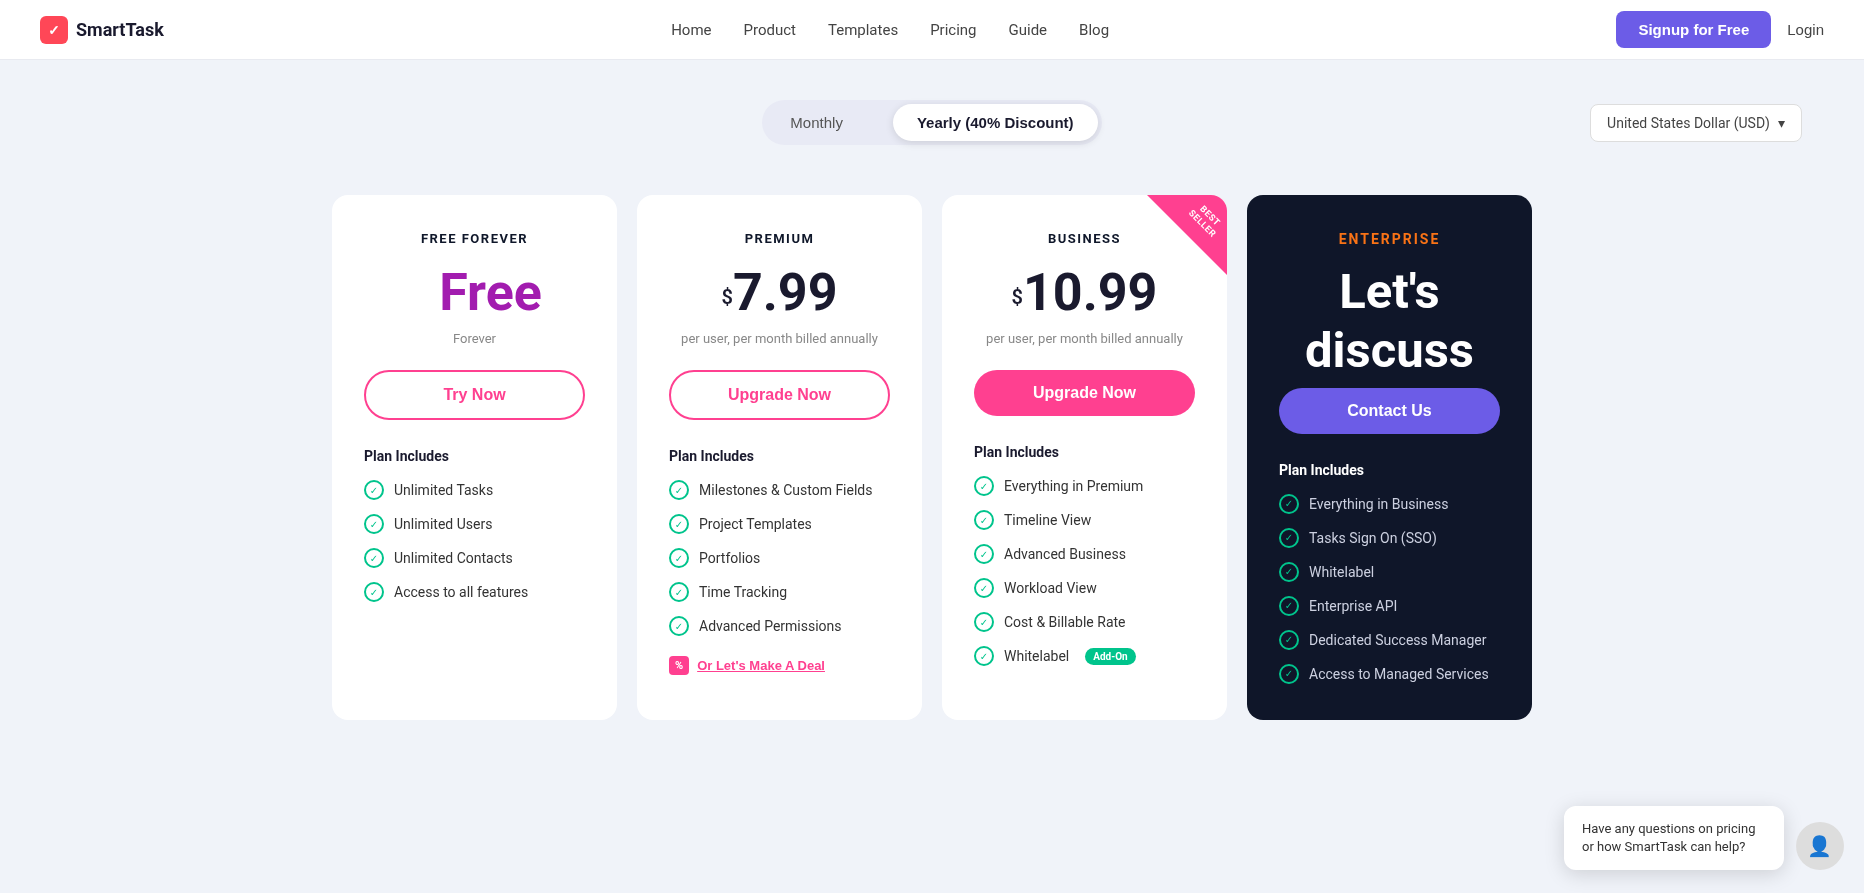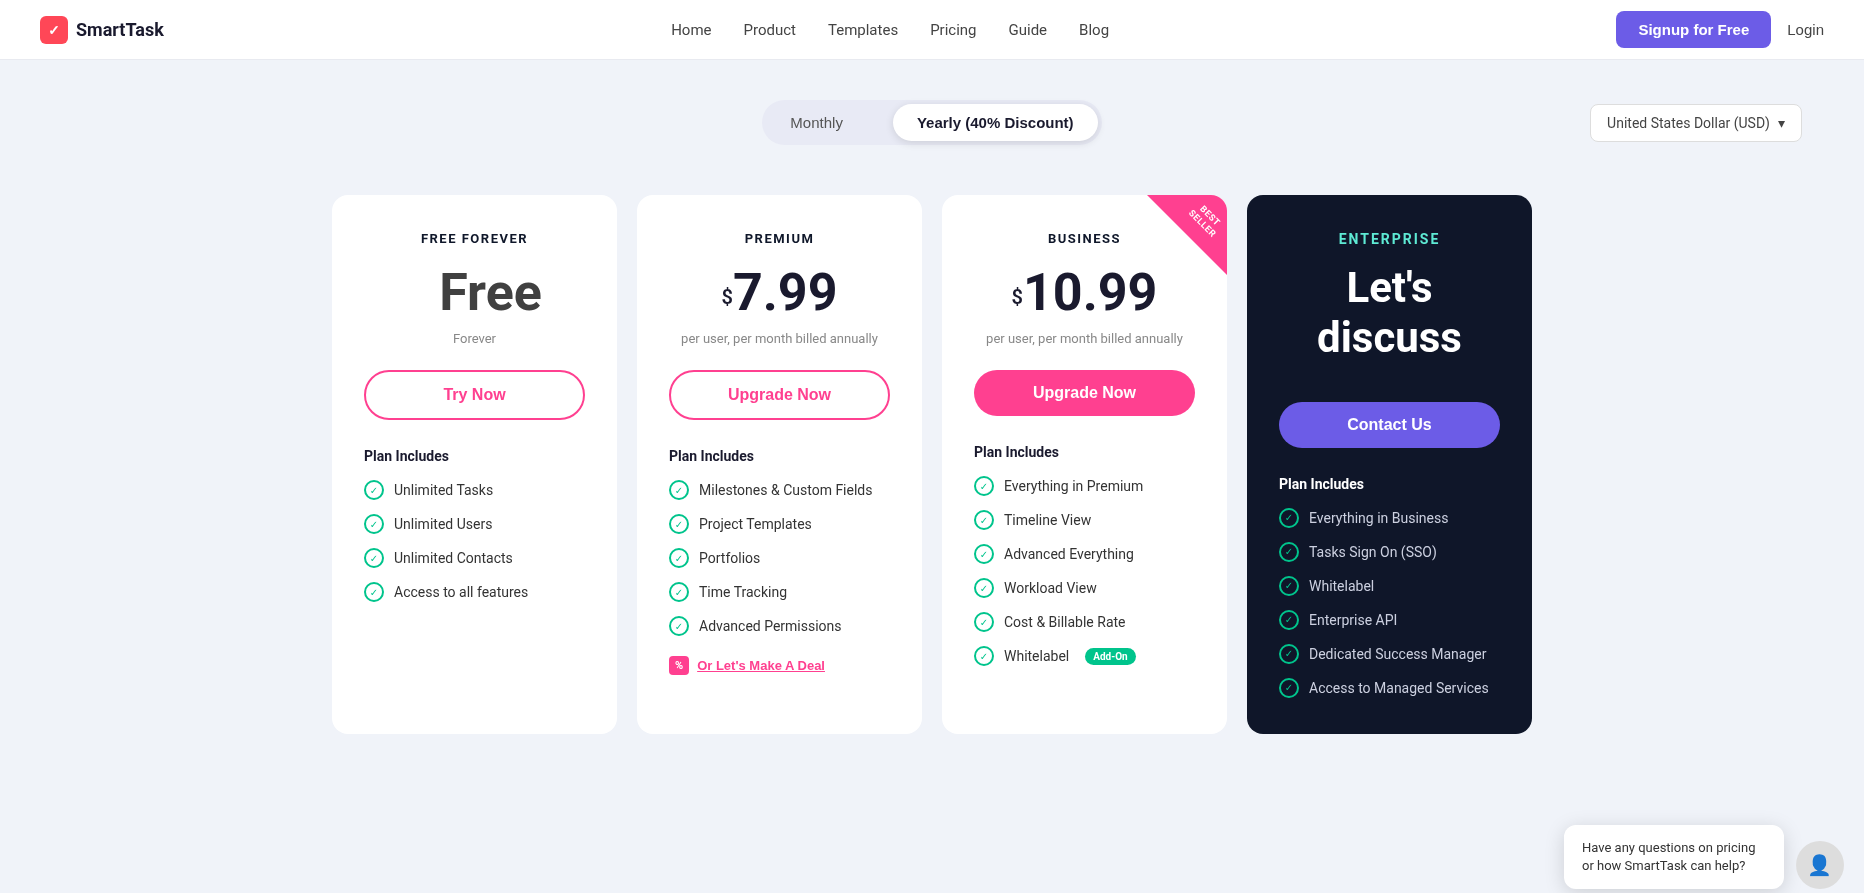--- a/index.html
+++ b/index.html
@@ -154,33 +154,33 @@
     .plan-label {
       font-size: 13px;
       font-weight: 700;
       letter-spacing: 1.5px;
       text-transform: uppercase;
       color: #0f172a;
       margin-bottom: 16px;
       text-align: center;
     }
     .card-enterprise .plan-label {
-      color: #5eead4;
+      color: #f97316;
       font-size: 14px;
       letter-spacing: 2px;
     }
 
     .price-main {
       text-align: center;
       margin-bottom: 8px;
     }
     .price-free {
       font-size: 52px;
       font-weight: 700;
-      color: #404040;
+      color: #a21caf;
       margin-left: 32px;
     }
     .price-number {
       font-size: 52px;
       font-weight: 700;
       color: #1a1a2e;
       display: inline;
     }
     .price-sup {
       font-size: 20px;
@@ -189,25 +189,25 @@
       color: #1a1a2e;
     }
     .price-period {
       font-size: 13px;
       color: #888;
       text-align: center;
       margin-bottom: 24px;
     }
 
     .enterprise-tagline {
-      font-size: 42px;
+      font-size: 49px;
       font-weight: 700;
       color: white;
       text-align: center;
-      margin-bottom: 38px;
+      margin-bottom: 7px;
       line-height: 1.2;
     }
 
     
     .btn-try {
       width: 100%;
       padding: 14px;
       border-radius: 50px;
       font-size: 16px;
       font-weight: 600;
@@ -361,21 +361,21 @@
       text-decoration: underline;
       cursor: pointer;
       font-weight: 600;
       background: none;
       border: none;
     }
 
     
     .chat-widget {
       position: fixed;
-      bottom: 4px;
+      bottom: 23px;
       right: 20px;
       display: flex;
       align-items: flex-end;
       gap: 12px;
     }
     .chat-bubble {
       background: white;
       border-radius: 12px;
       padding: 14px 18px;
       max-width: 220px;
@@ -515,21 +515,21 @@
         <li class="feature-item">
           <span class="check-icon">✓</span>
           <span>Everything in Premium</span>
         </li>
         <li class="feature-item">
           <span class="check-icon">✓</span>
           <span>Timeline View</span>
         </li>
         <li class="feature-item">
           <span class="check-icon">✓</span>
-          <span>Advanced Everything</span>
+          <span>Advanced Business</span>
         </li>
         <li class="feature-item">
           <span class="check-icon">✓</span>
           <span>Workload View</span>
         </li>
         <li class="feature-item">
           <span class="check-icon">✓</span>
           <span>Cost &amp; Billable Rate</span>
         </li>
         <li class="feature-item">

